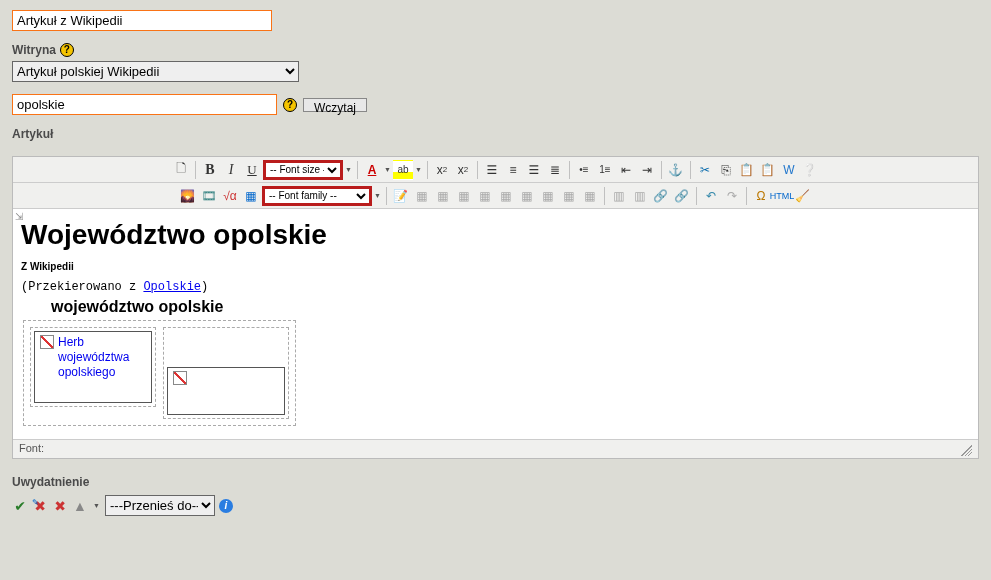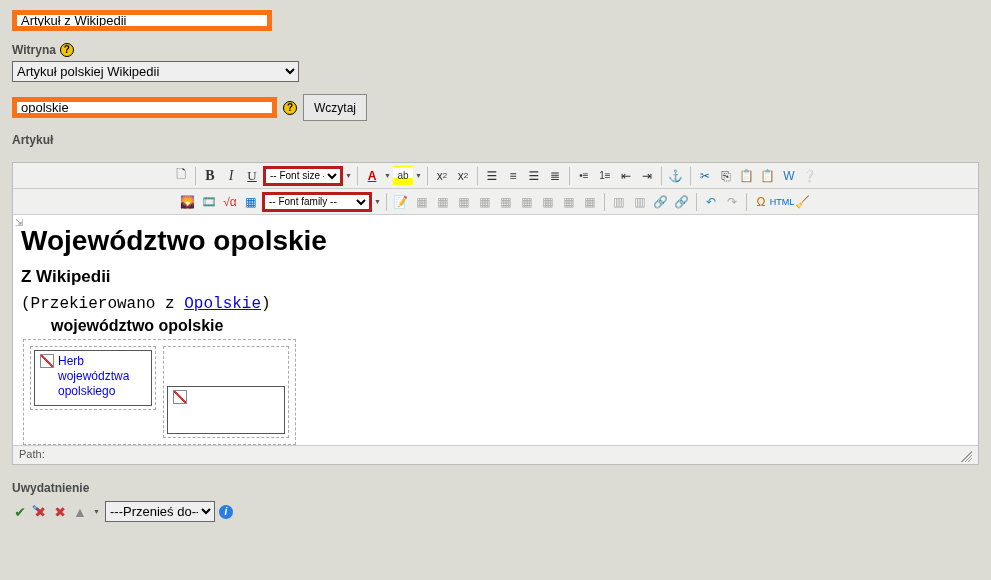--- a/index.html
+++ b/index.html
@@ -16,42 +16,42 @@
   .field-row { margin-bottom: 12px; }
   .field-label {
     font-weight: bold;
     color: #4a4a4a;
     margin-bottom: 4px;
     display: flex;
     align-items: center;
     gap: 4px;
   }
   input[type="text"] {
-    border: 5px solid #f97316;
+    border: 1px solid #f97316;
     padding: 4px 4px;
     font-size: 13px;
     background: #fff;
     height: 21px;
   }
   .title-input { width: 260px; }
   select {
     border: 1px solid #666;
     background: #efefef;
     font-size: 13px;
     height: 21px;
   }
   .site-select { width: 287px; }
   .load-row { display: flex; align-items: center; gap: 6px; }
   .keyword-input { width: 265px; }
   .btn {
     border: 1px solid #888;
     background: #e8e8e8;
     padding: 2px 10px;
     font-size: 12px;
-    height: 27px;
+    height: 14px;
     cursor: pointer;
   }
   .help-icon {
     display: inline-flex;
     width: 14px; height: 14px;
     border-radius: 50%;
     background: #f5c400;
     border: 1px solid #000;
     align-items: center;
     justify-content: center;
@@ -129,26 +129,26 @@
     color: #888;
     cursor: move;
   }
   .editor-content h1 {
     font-size: 28px;
     font-weight: bold;
     margin: 4px 0 10px;
     font-family: Verdana, Arial, sans-serif;
   }
   .editor-content h3 {
-    font-size: 17px;
+    font-size: 10px;
     font-weight: bold;
     margin: 8px 0;
   }
   .redir {
-    font-size: 16px;
+    font-size: 12px;
     margin: 4px 0;
     font-family: 'Courier New', monospace;
   }
   .redir a { color: #0000ee; text-decoration: underline; }
   .infobox-title {
     font-size: 16px;
     font-weight: bold;
     margin: 2px 0 4px 30px;
     font-family: Verdana, Arial, sans-serif;
   }
@@ -166,21 +166,21 @@
     margin: 2px;
   }
   .img-cell {
     border: 1px solid #555;
     padding: 3px 5px;
     width: 118px;
     display: flex;
     align-items: flex-start;
     gap: 4px;
   }
-  .img-cell.tall { height: 56px; }
+  .img-cell.tall { height: 72px; }
   .img-cell.short { height: 48px; margin-top: 36px;}
   .broken-img {
     width: 14px; height: 14px;
     border: 1px solid #888;
     background: linear-gradient(45deg,#fff 45%,#d33 45%,#d33 55%,#fff 55%),
                 linear-gradient(-45deg,#eef 45%,#36c 45%,#36c 55%,#eef 55%);
     flex: 0 0 14px;
   }
   .img-caption { color: #0000ee; font-size: 12px; line-height: 1.25; }
   .path-bar {
@@ -351,21 +351,21 @@
         </div>
         <div class="mini-box">
           <div class="img-cell short">
             <span class="broken-img"></span>
           </div>
         </div>
       </div>
     </div>
 
     <div class="path-bar">
-      <span>Path:</span>
+      <span>Font:</span>
       <span class="resize-grip"></span>
     </div>
   </div>
 
   <div class="bottom-section">
     <div class="field-label">
       <span>Uwydatnienie</span>
     </div>
 
     <div class="action-row">

